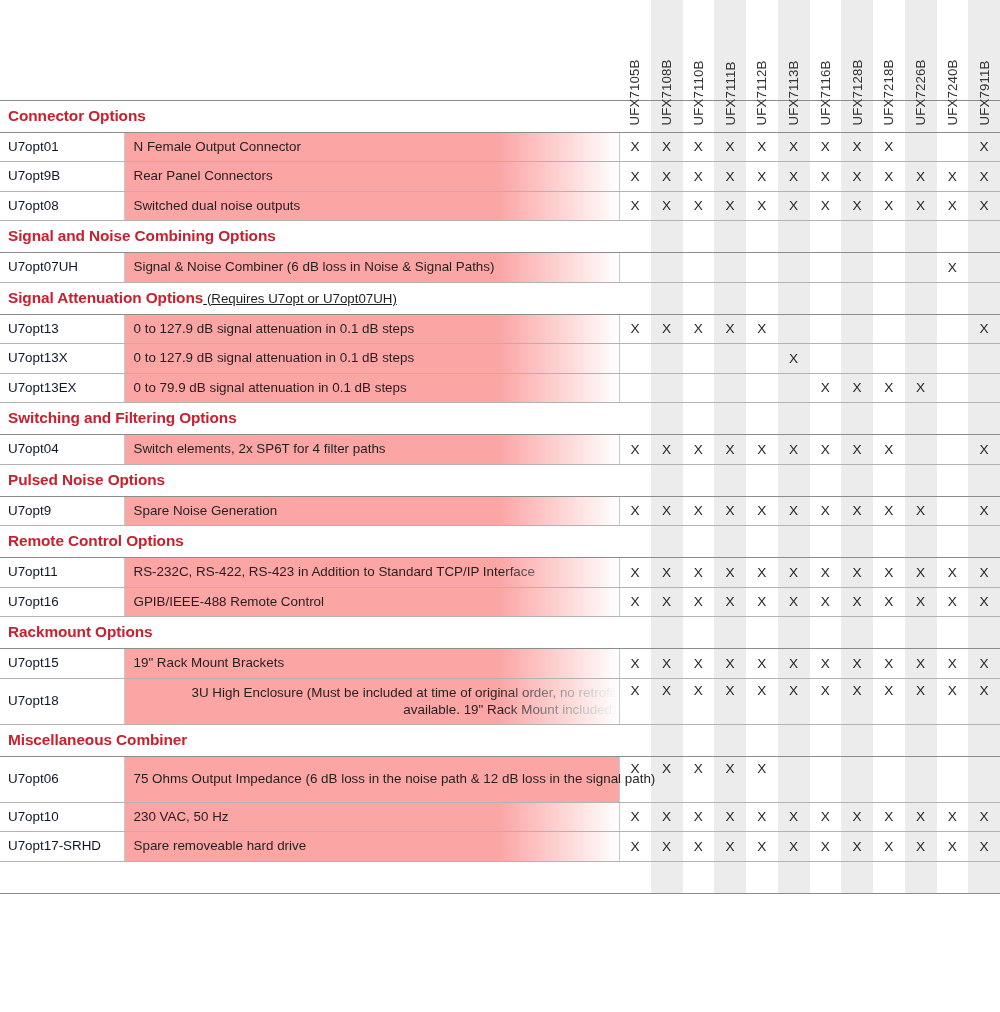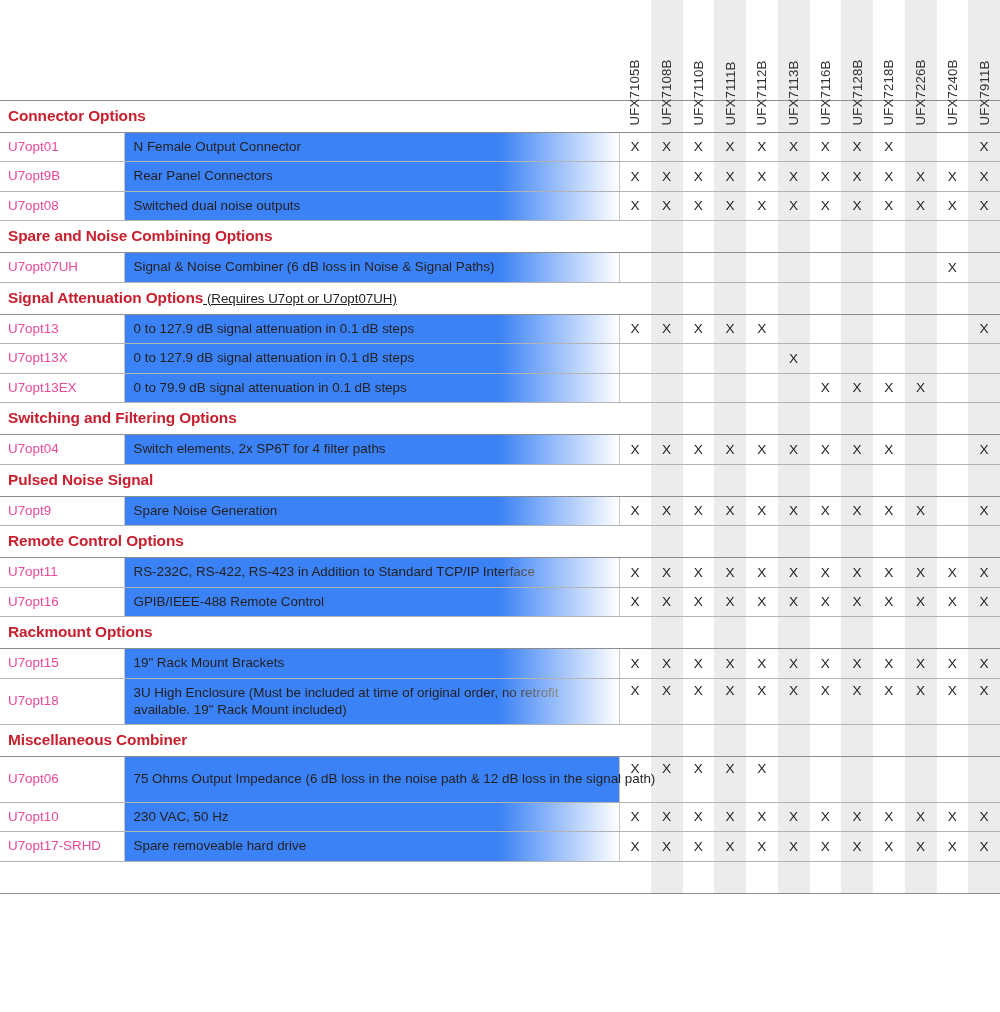--- a/index.html
+++ b/index.html
@@ -103,39 +103,39 @@
 
   td.code-cell {
     background: #ffffff;
     border-top: 1px solid #b3b3b3;
     border-bottom: 1px solid #b3b3b3;
     border-right: 1px solid #c9c9c9;
     border-left: 0;
     padding: 1px 0 2px 8px;
     vertical-align: middle;
     font-size: 13.4px;
-    color: #ec4899;
+    color: #0f172a;
     white-space: nowrap;
   }
   td.desc-cell {
-    background: #3b82f6;
+    background: #fca5a5;
     border-top: 1px solid #b3b3b3;
     border-bottom: 1px solid #b3b3b3;
     border-right: 1px solid #c9c9c9;
     border-left: 0;
     padding: 1px 2px 2px 9px;
     vertical-align: middle;
     font-size: 13.4px;
     color: #231f20;
     line-height: 17px;
     overflow: visible;
     white-space: nowrap;
     position: relative;
   }
-  td.desc-cell.wrapbox { white-space: normal; }
+  td.desc-cell.wrapbox { white-space: normal; text-align: right; }
   td.desc-cell.overflow { overflow: visible; }
   td.desc-cell .ovf {
     position: relative;
     display: inline-block;
     white-space: nowrap;
     z-index: 3;
   }
 
   td.mark-cell {
     background: #ffffff;
@@ -283,21 +283,21 @@
           <td class="mark-cell">X</td>
           <td class="mark-cell shaded">X</td>
           <td class="mark-cell">X</td>
           <td class="mark-cell shaded">X</td>
           <td class="mark-cell">X</td>
           <td class="mark-cell shaded">X</td>
           <td class="mark-cell">X</td>
           <td class="mark-cell shaded">X</td>
         </tr>
         <tr class="section-row">
-          <td class="section-title" colspan="2"><span class="sec-main">Spare and Noise Combining Options</span></td>
+          <td class="section-title" colspan="2"><span class="sec-main">Signal and Noise Combining Options</span></td>
           <td class="section-cell"></td>
           <td class="section-cell shaded"></td>
           <td class="section-cell"></td>
           <td class="section-cell shaded"></td>
           <td class="section-cell"></td>
           <td class="section-cell shaded"></td>
           <td class="section-cell"></td>
           <td class="section-cell shaded"></td>
           <td class="section-cell"></td>
           <td class="section-cell shaded"></td>
@@ -408,21 +408,21 @@
           <td class="mark-cell">X</td>
           <td class="mark-cell shaded">X</td>
           <td class="mark-cell">X</td>
           <td class="mark-cell shaded">X</td>
           <td class="mark-cell">X</td>
           <td class="mark-cell shaded"></td>
           <td class="mark-cell"></td>
           <td class="mark-cell shaded">X</td>
         </tr>
         <tr class="section-row">
-          <td class="section-title" colspan="2"><span class="sec-main">Pulsed Noise Signal</span></td>
+          <td class="section-title" colspan="2"><span class="sec-main">Pulsed Noise Options</span></td>
           <td class="section-cell"></td>
           <td class="section-cell shaded"></td>
           <td class="section-cell"></td>
           <td class="section-cell shaded"></td>
           <td class="section-cell"></td>
           <td class="section-cell shaded"></td>
           <td class="section-cell"></td>
           <td class="section-cell shaded"></td>
           <td class="section-cell"></td>
           <td class="section-cell shaded"></td>

